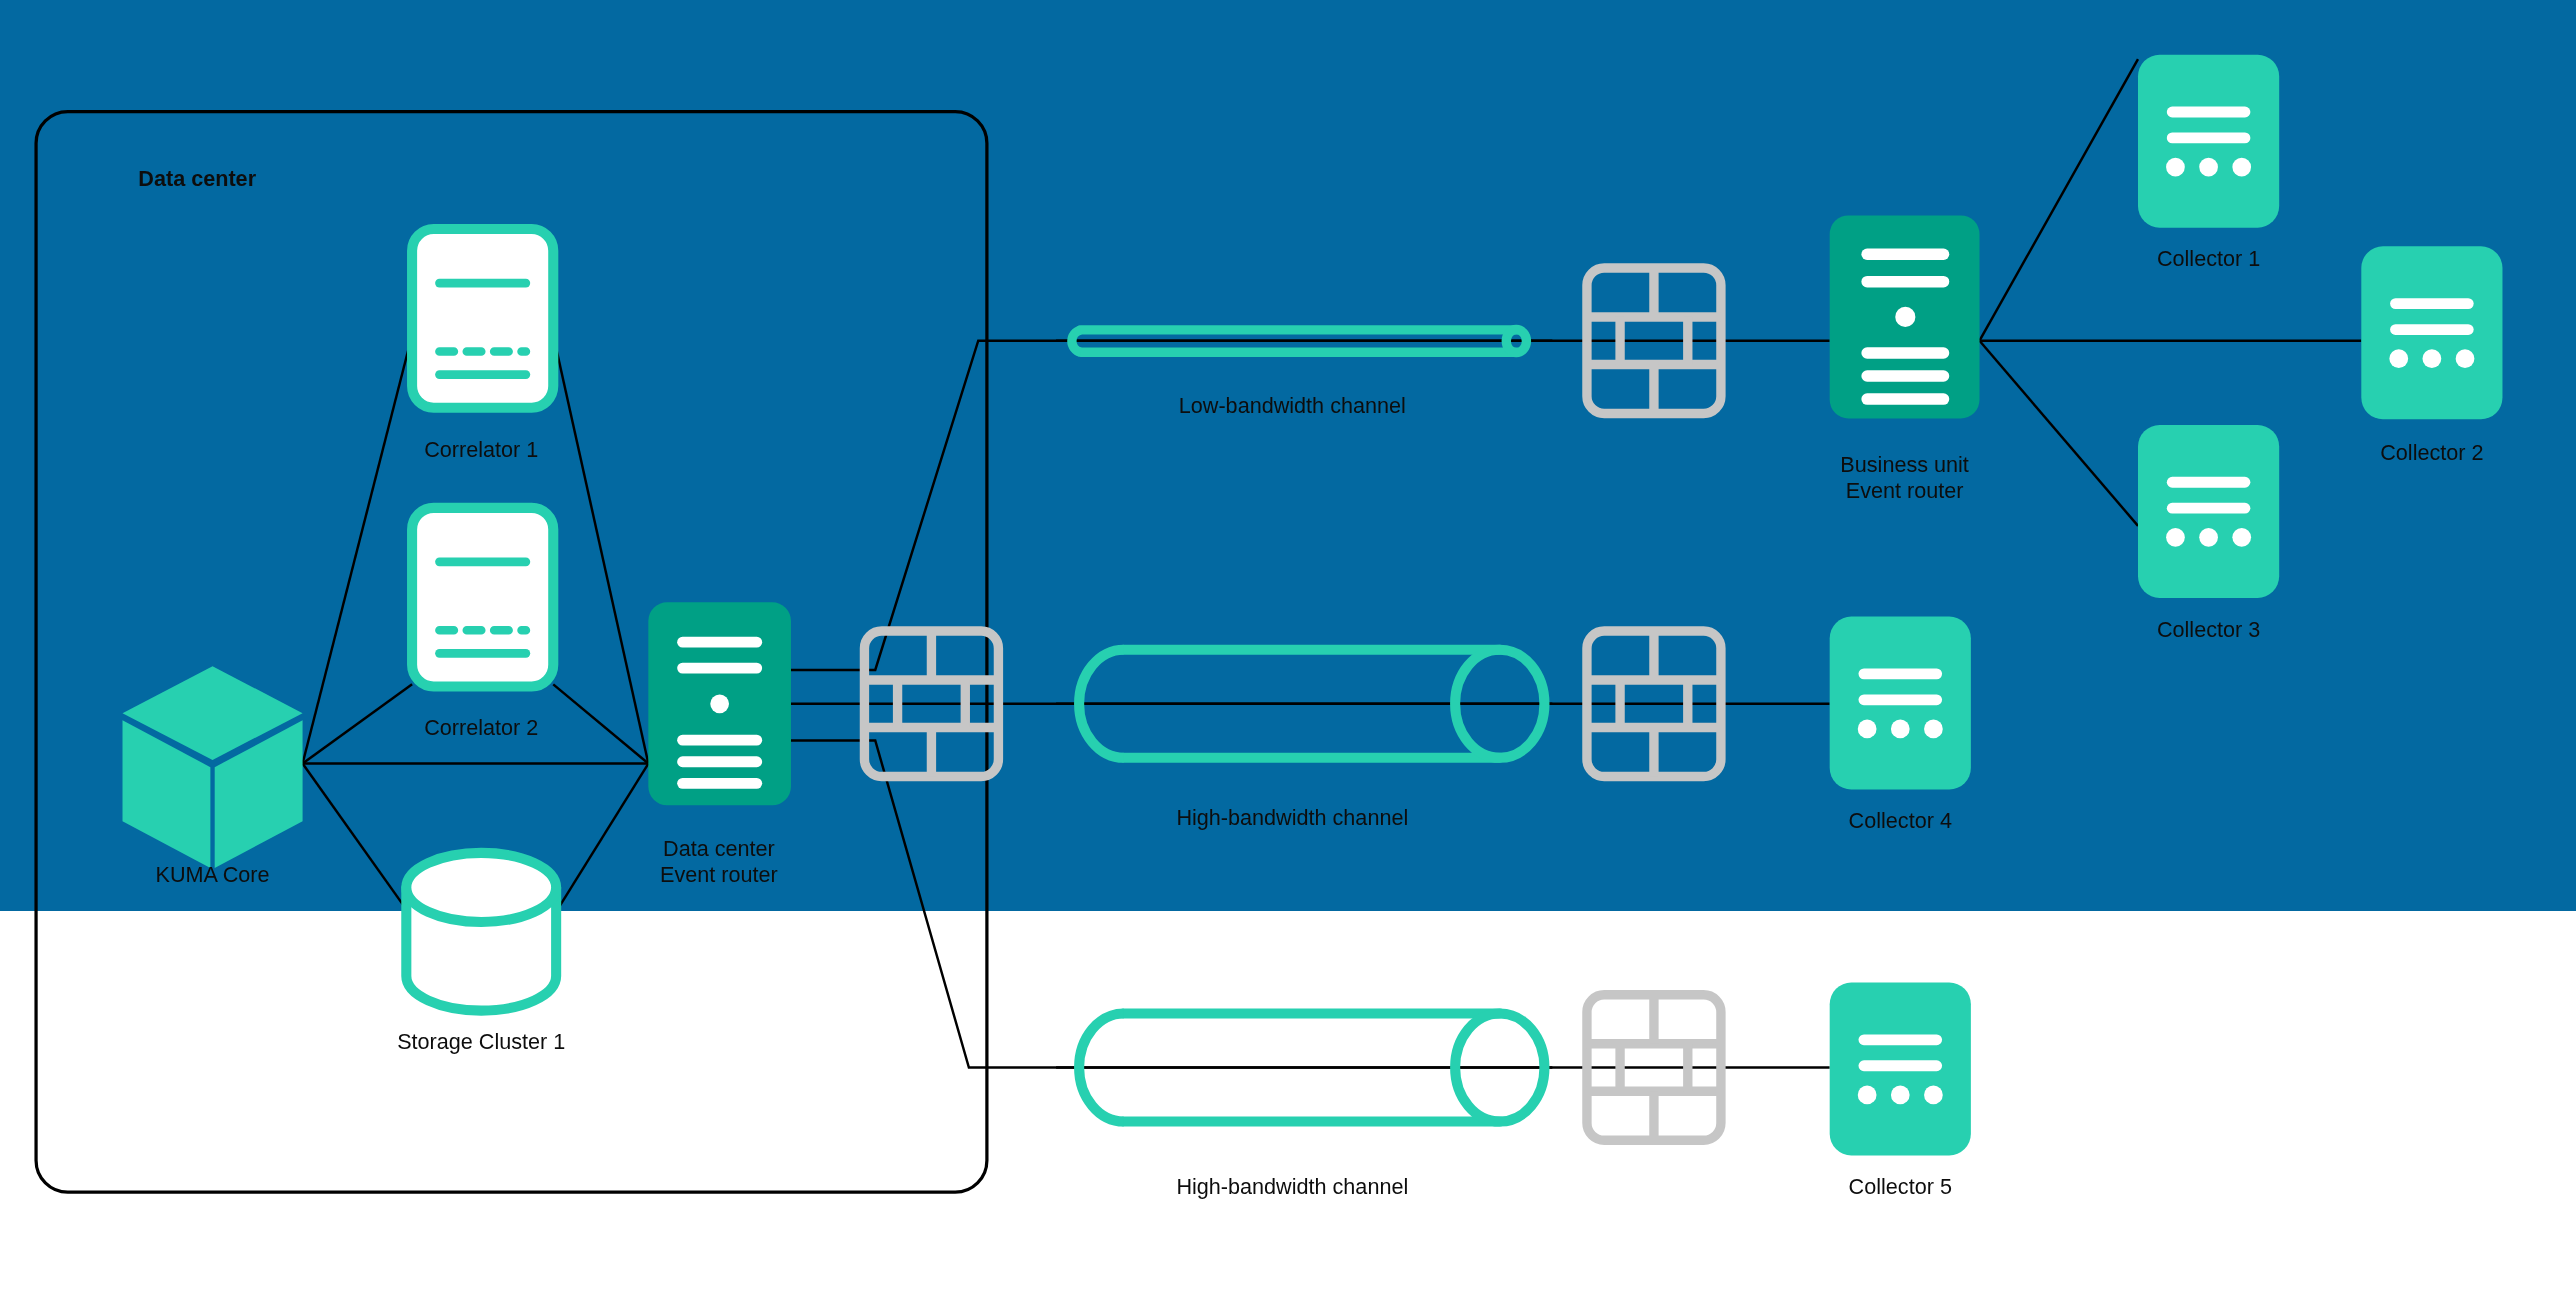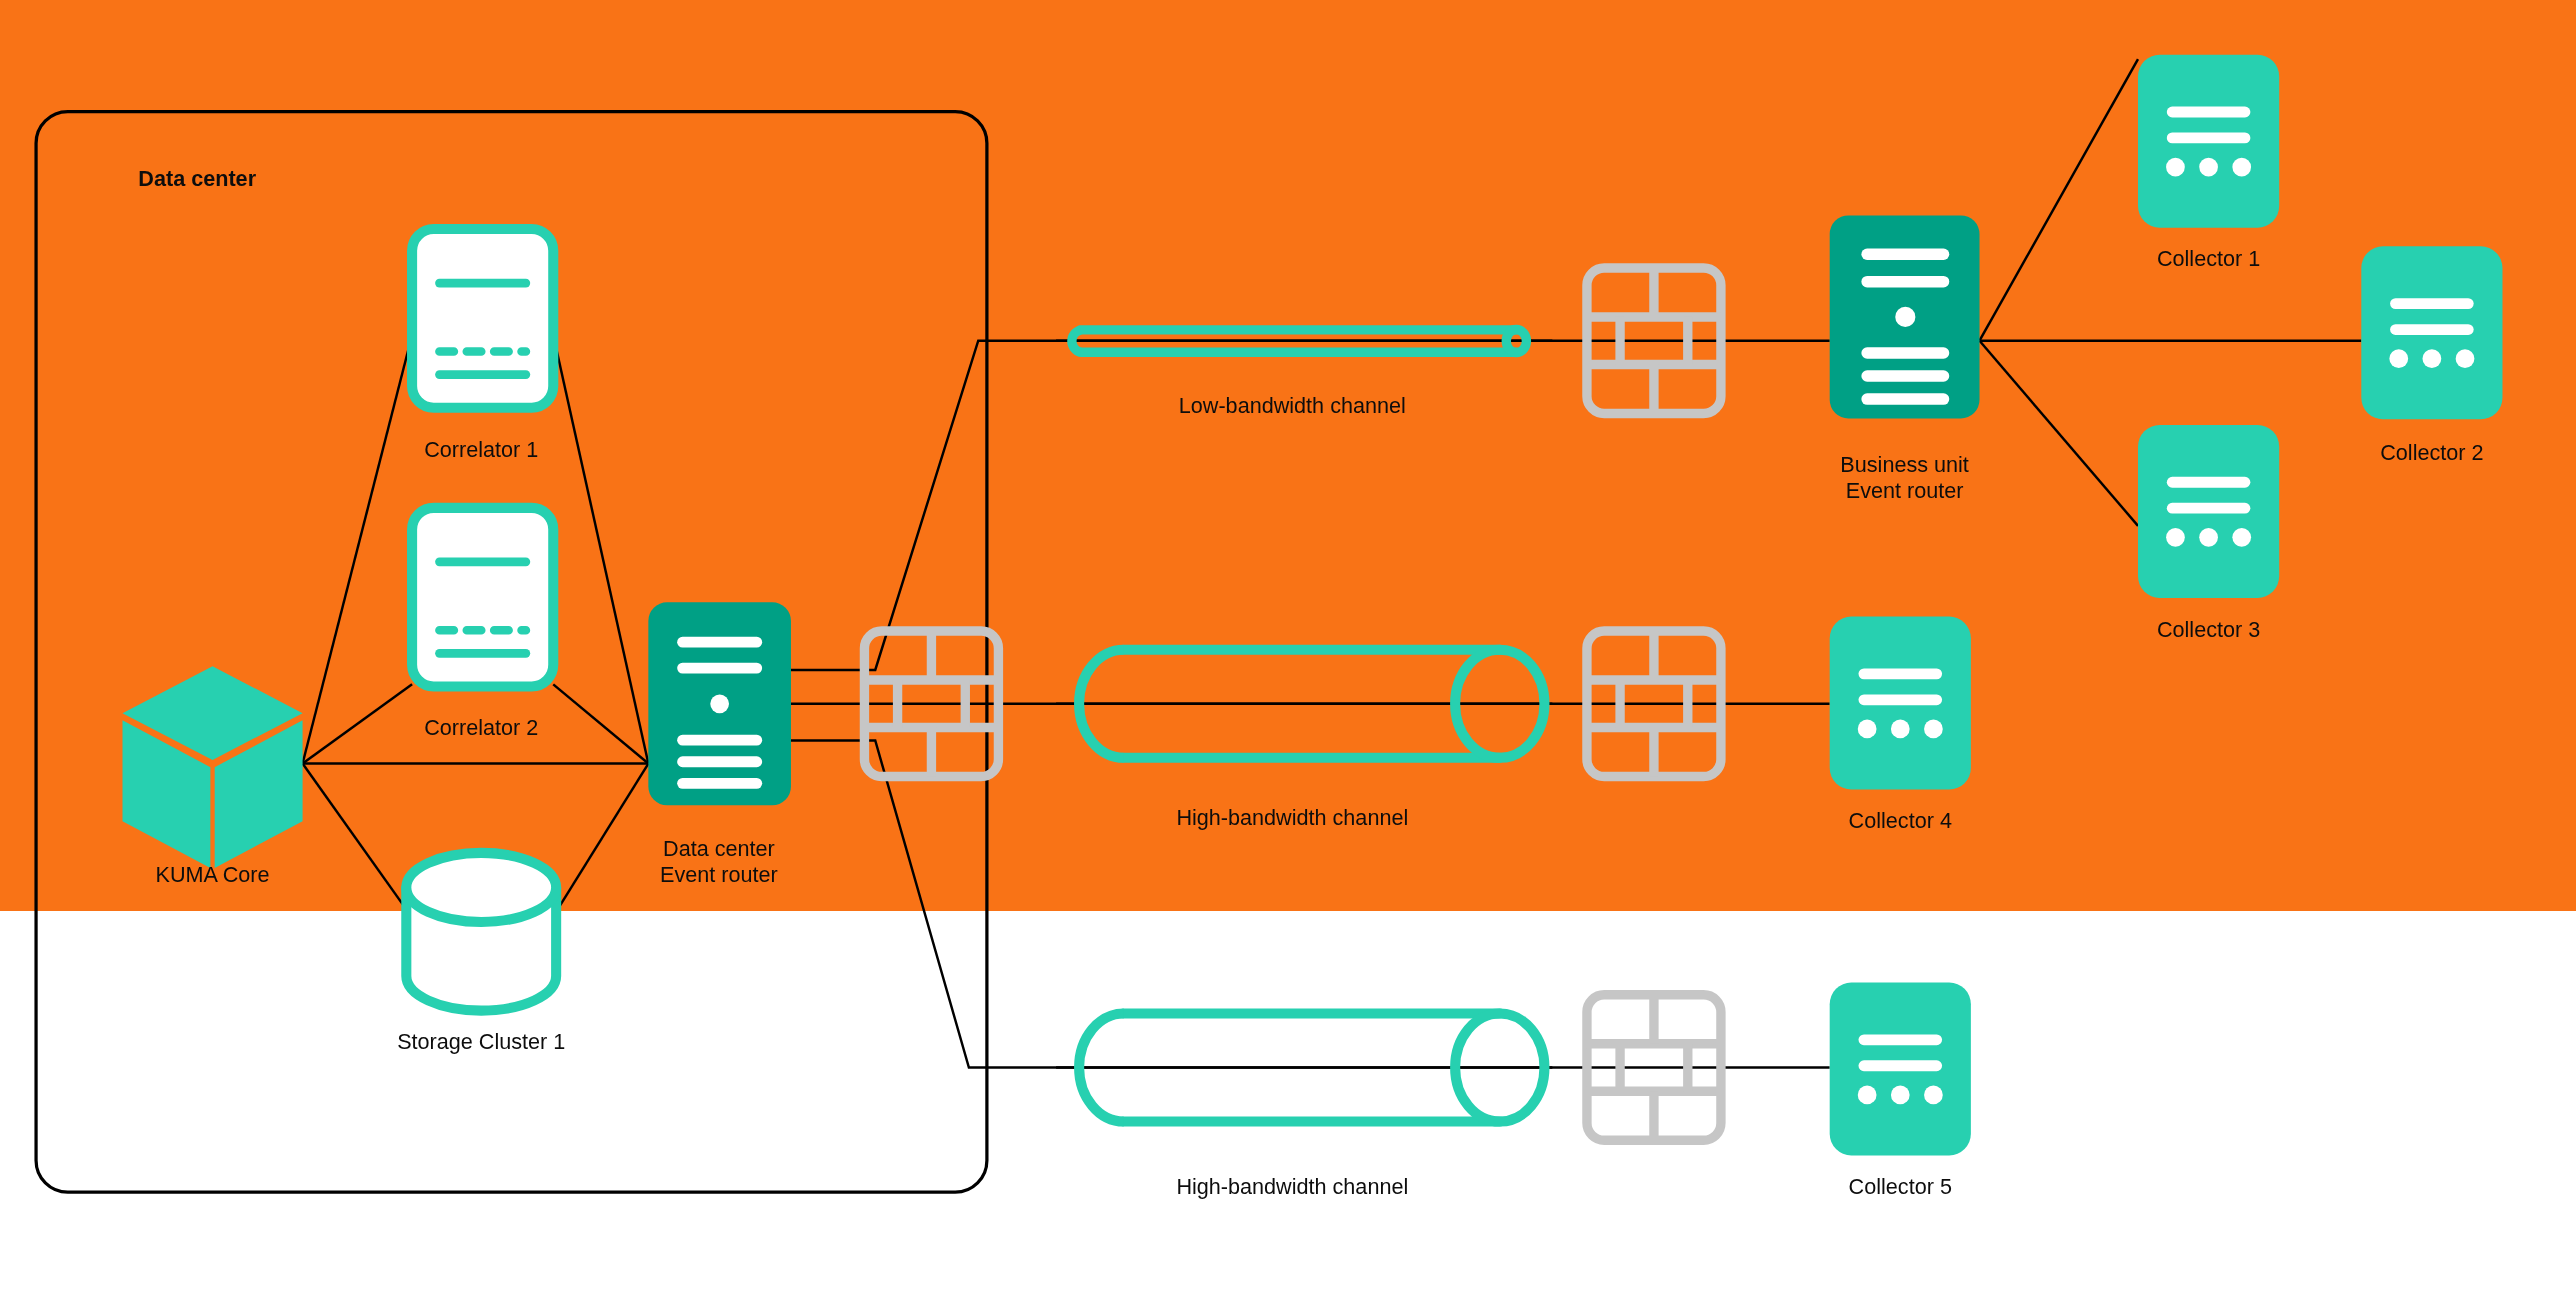--- a/index.html
+++ b/index.html
@@ -10,21 +10,21 @@
   body {
     width: 2576px;
     height: 1293px;
     font-family: "Liberation Sans", sans-serif;
     overflow: hidden;
   }
   #diagram-root {
     position: relative;
     width: 2576px;
     height: 911px;
-    background: #f97316;
+    background: #0369a1;
   }
   svg.canvas {
     position: absolute;
     top: 0;
     left: 0;
     width: 2576px;
     height: 1293px;
   }
   text {
     font-family: "Liberation Sans", sans-serif;

